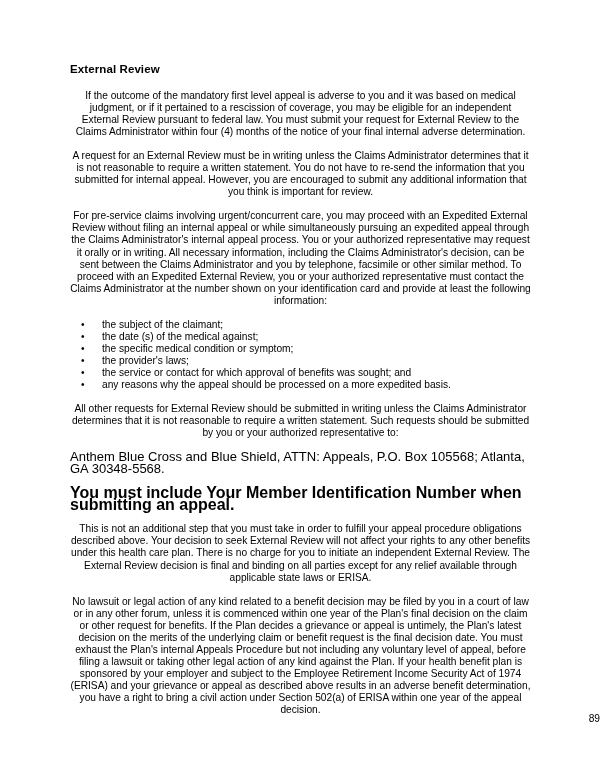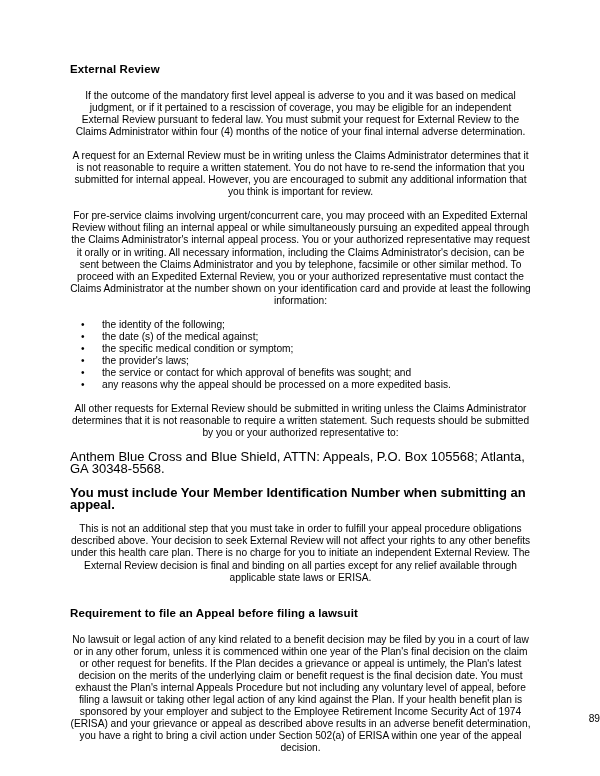--- a/index.html
+++ b/index.html
@@ -40,21 +40,21 @@
     margin-bottom: 14px;
   }
   p.body-text {
     font-size: 10.2px;
     line-height: 12.05px;
     margin: 0 0 12px 0;
     text-align: center;
     letter-spacing: -0.01px;
   }
   p.bold-note {
-    font-size: 13px;
+    font-size: 16px;
     font-weight: bold;
     line-height: 12.05px;
     margin: 0 0 12px 0;
   }
   p.address-line {
     font-size: 13px;
     line-height: 12.05px;
     margin: 0 0 12px 0;
   }
   ul.bullet-list {
@@ -96,21 +96,21 @@
 
     <p class="body-text">If the outcome of the mandatory first level appeal is adverse to you and it was based on medical judgment, or if it pertained to a rescission of coverage, you may be eligible for an independent External Review pursuant to federal law.  You must submit your request for External Review to the Claims Administrator within four (4) months of the notice of your final internal adverse determination.</p>
 
     <p class="body-text">A request for an External Review must be in writing unless the Claims Administrator determines that it is not reasonable to require a written statement.  You do not have to re-send the information that you submitted for internal appeal.  However, you are encouraged to submit any additional information that you think is important for review.</p>
 
     <p class="body-text">For pre-service claims involving urgent/concurrent care, you may proceed with an Expedited External Review without filing an internal appeal or while simultaneously pursuing an expedited appeal through the Claims Administrator's internal appeal process. You or your authorized representative may request it orally or in writing.  All necessary information, including the Claims Administrator's decision, can be sent between the Claims Administrator and you by telephone, facsimile or other similar method.  To proceed with an Expedited External Review, you or your authorized representative must contact the Claims Administrator at the number shown on your identification card and provide at least the following information:</p>
 
     <ul class="bullet-list">
       <li>
         <span class="bullet-marker">•</span>
-        <span>the identity of the following;</span>
+        <span>the subject of the claimant;</span>
       </li>
       <li>
         <span class="bullet-marker">•</span>
         <span>the date (s) of the medical against;</span>
       </li>
       <li>
         <span class="bullet-marker">•</span>
         <span>the specific medical condition or symptom;</span>
       </li>
       <li>
@@ -128,20 +128,19 @@
     </ul>
 
     <p class="body-text">All other requests for External Review should be submitted in writing unless the Claims Administrator determines that it is not reasonable to require a written statement.  Such requests should be submitted by you or your authorized representative to:</p>
 
     <p class="address-line">Anthem Blue Cross and Blue Shield, ATTN: Appeals, P.O. Box 105568; Atlanta, GA 30348-5568.</p>
 
     <p class="bold-note">You must include Your Member Identification Number when submitting an appeal.</p>
 
     <p class="body-text">This is not an additional step that you must take in order to fulfill your appeal procedure obligations described above. Your decision to seek External Review will not affect your rights to any other benefits under this health care plan.  There is no charge for you to initiate an independent External Review. The External Review decision is final and binding on all parties except for any relief available through applicable state laws or ERISA.</p>
 
-    <h1 class="section-heading second">Requirement to file an Appeal before filing a lawsuit</h1>
 
     <p class="body-text">No lawsuit or legal action of any kind related to a benefit decision may be filed by you in a court of law or in any other forum, unless it is commenced within one year of the Plan's final decision on the claim or other request for benefits.  If the Plan decides a grievance or appeal is untimely, the Plan's latest decision on the merits of the underlying claim or benefit request is the final decision date.  You must exhaust the Plan's internal Appeals Procedure but not including any voluntary level of appeal, before filing a lawsuit or taking other legal action of any kind against the Plan.  If your health benefit plan is sponsored by your employer and subject to the Employee Retirement Income Security Act of 1974 (ERISA) and your grievance or appeal as described above results in an adverse benefit determination, you have a right to bring a civil action under Section 502(a) of ERISA within one year of the appeal decision.</p>
 
   </div>
 
   <div class="page-number">89</div>
 </div>
 
 </body></html>

